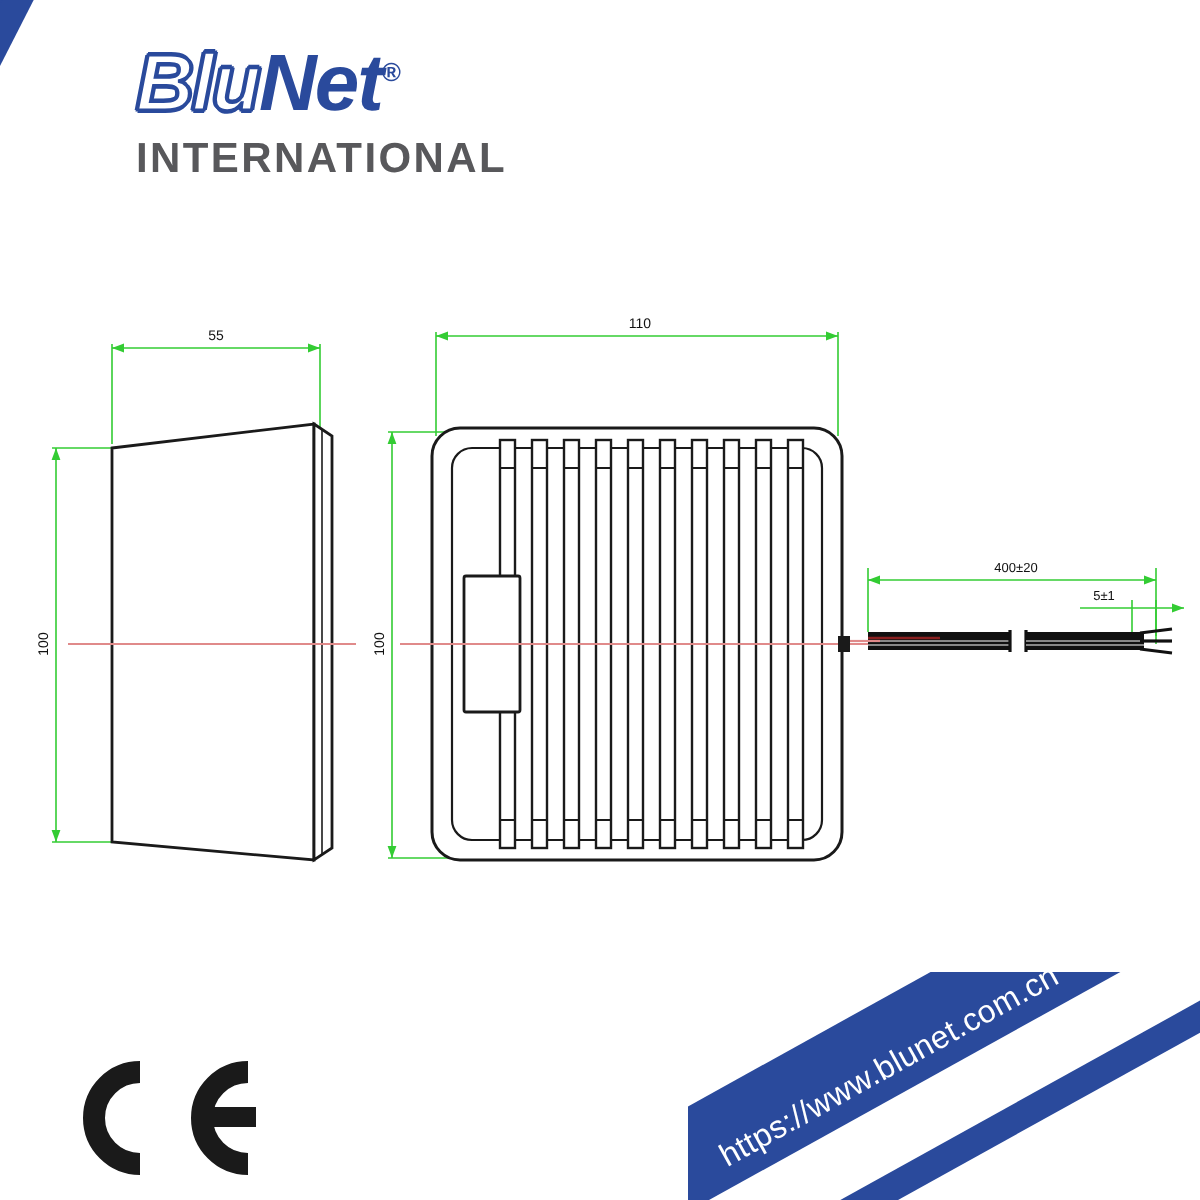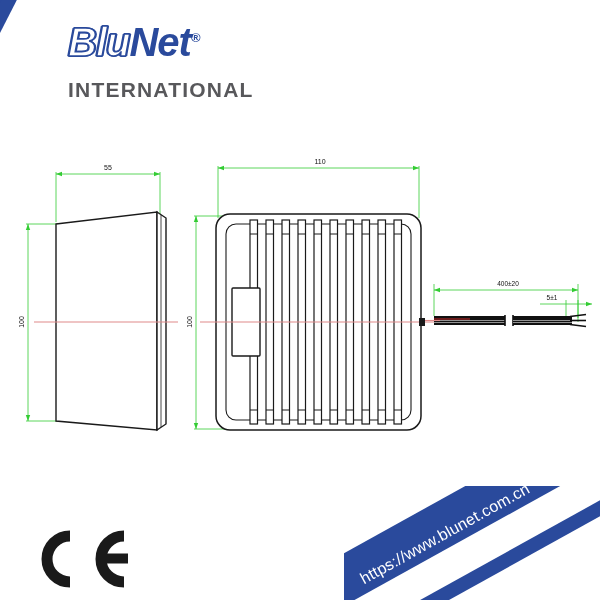--- a/index.html
+++ b/index.html
@@ -81,21 +81,21 @@
   .logo-net {
     color: #2a4a9c;
   }
   .logo-reg {
     color: #2a4a9c;
     font-size: 13px;
     font-style: normal;
     vertical-align: super;
   }
   .logo-sub {
-    margin-top: 17px;
+    margin-top: 7px;
     font-size: 21px;
     font-weight: bold;
     letter-spacing: 1.2px;
     color: #58585b;
     line-height: 1;
   }
 
   
   .drawing {
     position: absolute;

